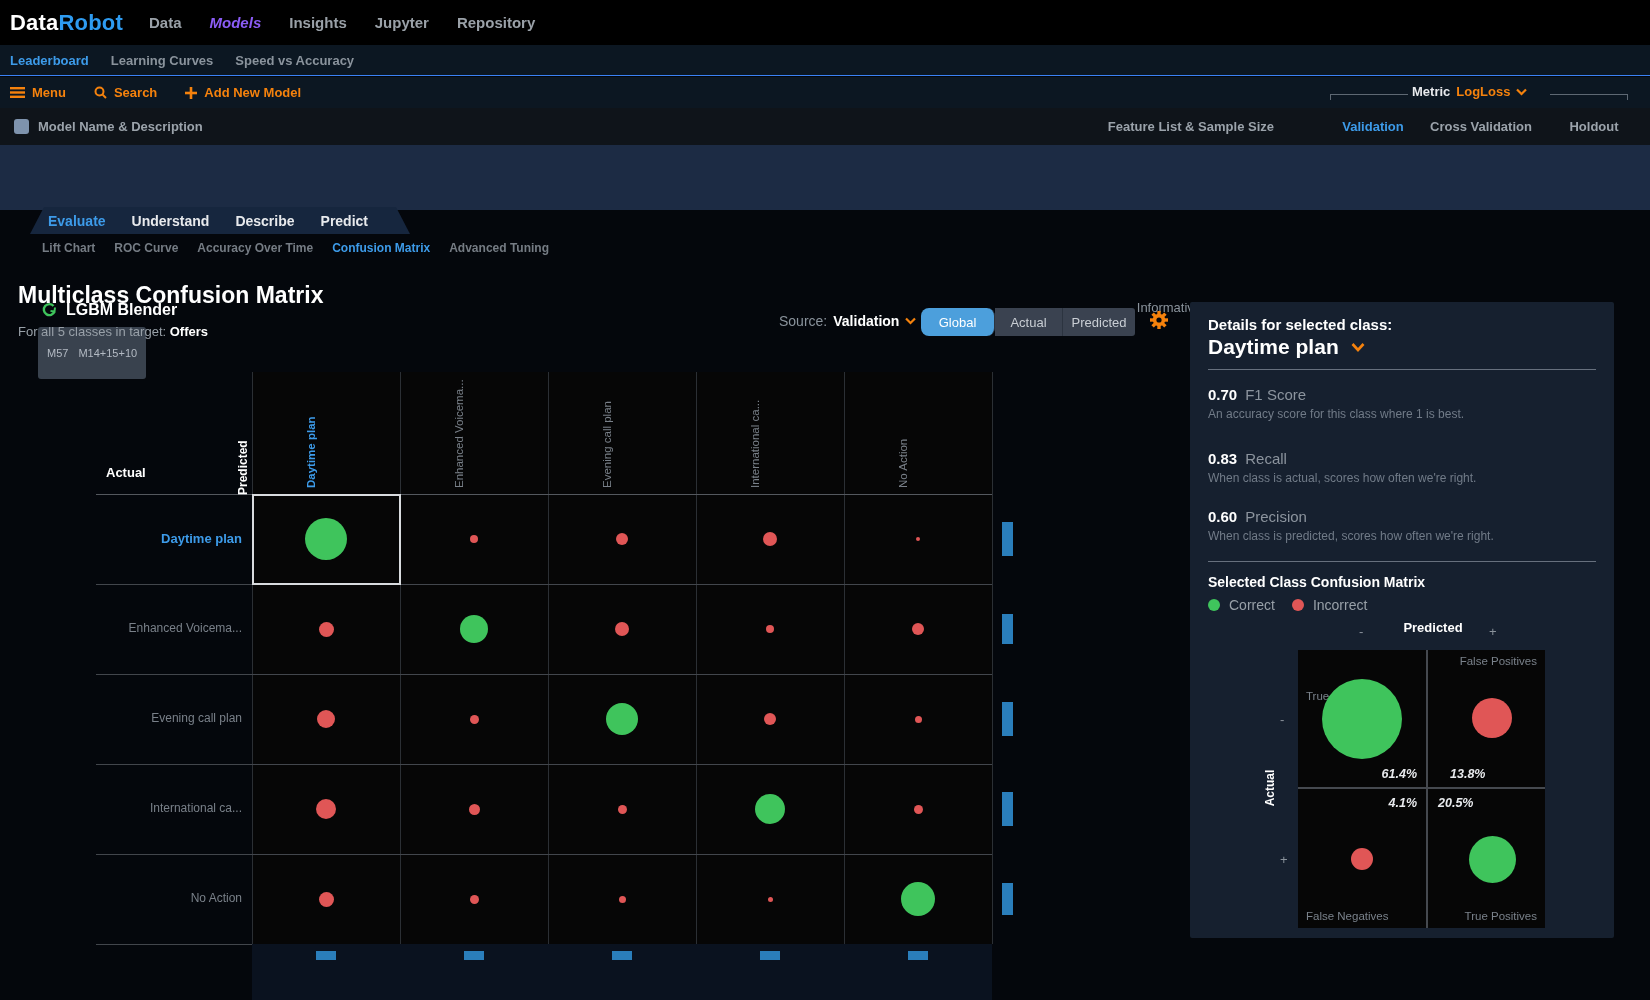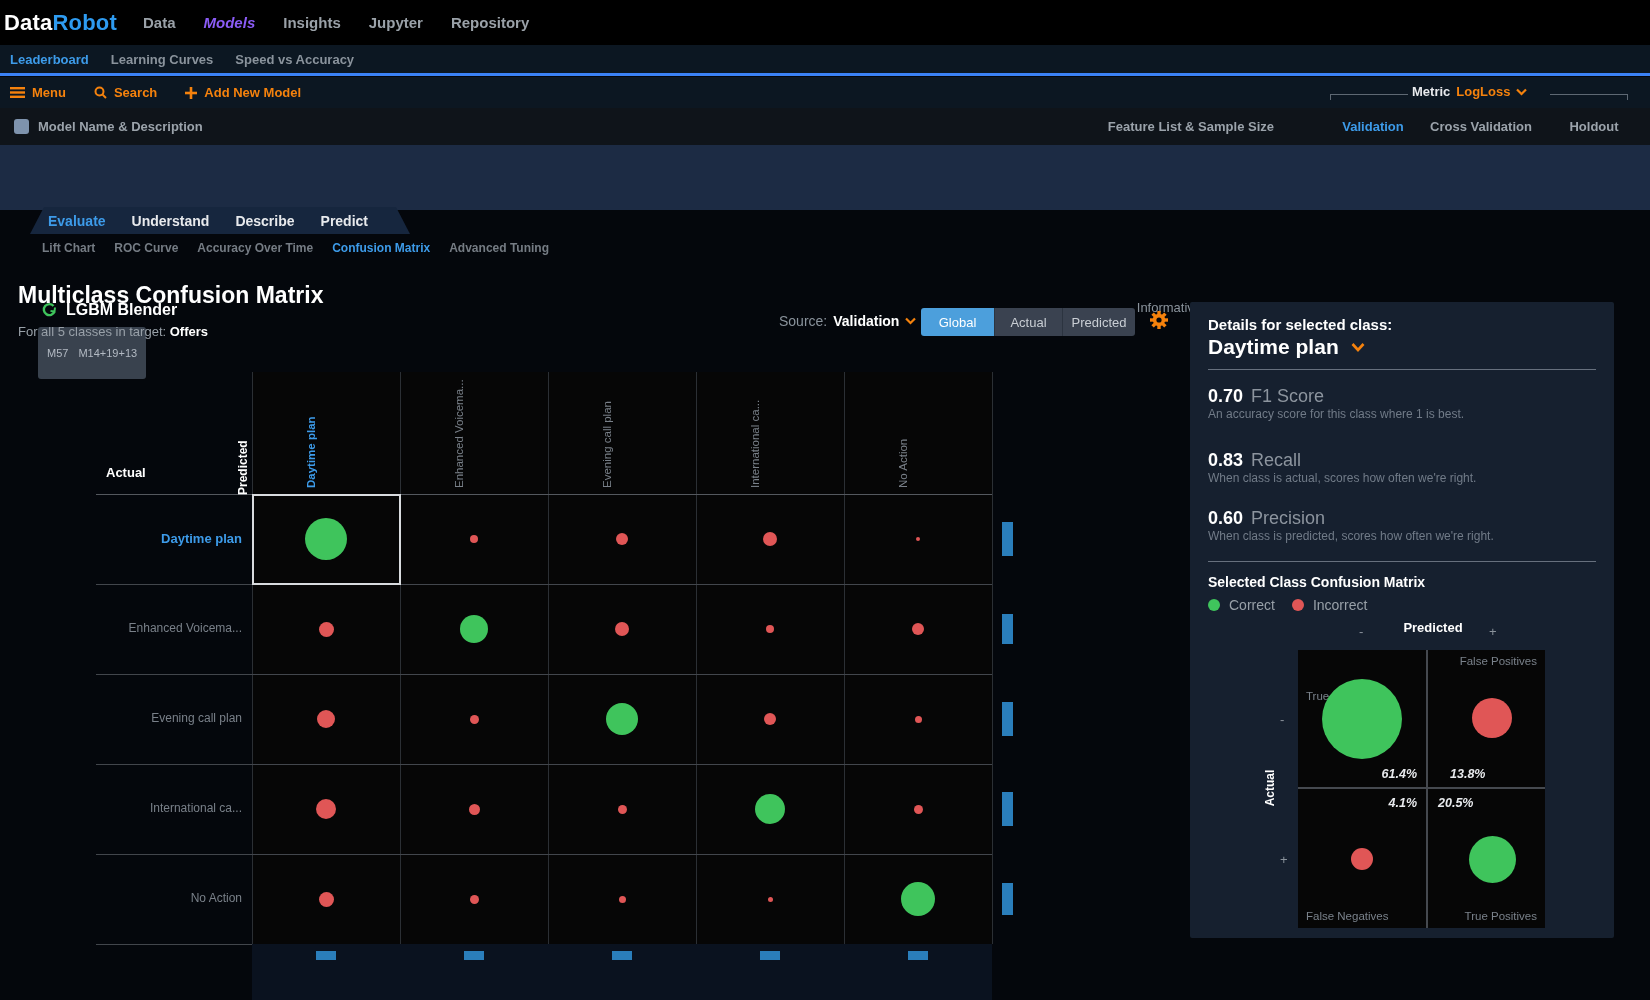--- a/index.html
+++ b/index.html
@@ -2,29 +2,29 @@
 <html><head>
 <meta charset="utf-8">
 <style>
   html,body{margin:0;padding:0;background:#04070C;}
   *{box-sizing:border-box;}
   .app{position:relative;width:1650px;height:1000px;overflow:hidden;background:#04070C;
        font-family:"Liberation Sans","DejaVu Sans",sans-serif;color:#E8EAED;}
   .abs{position:absolute;}
 
   
-  .topbar{position:absolute;left:0;top:0;width:1650px;height:45px;background:#000;display:flex;align-items:center;padding-left:4px;}
+  .topbar{position:absolute;left:0;top:0;width:1650px;height:45px;background:#000;display:flex;align-items:center;padding-left:10px;}
   .logo{font-size:22px;font-weight:bold;letter-spacing:.2px;white-space:nowrap;}
   .logo .p1{color:#FFFFFF;} .logo .p2{color:#2E9BF0;}
   .primary-nav{display:flex;gap:28px;margin-left:26px;}
   .nav-item{font-size:15px;font-weight:bold;color:#9AA1A8;cursor:pointer;}
   .nav-item.active{color:#8b5cf6;font-style:italic;}
 
   
-  .subnav{position:absolute;left:0;top:45px;width:1650px;height:31px;background:#0C1722;display:flex;align-items:center;gap:22px;padding-left:10px;border-bottom:3px solid #3b82f6;}
+  .subnav{position:absolute;left:0;top:45px;width:1650px;height:31px;background:#0C1722;display:flex;align-items:center;gap:22px;padding-left:10px;border-bottom:1px solid #3b82f6;}
   .subnav-item{font-size:13px;font-weight:bold;color:#8A939C;cursor:pointer;}
   .subnav-item.active{color:#3D9BE9;}
   .actionbar{position:absolute;left:0;top:77px;width:1650px;height:31px;background:#0C1722;display:flex;align-items:center;gap:28px;padding-left:10px;}
   .action-item{display:flex;align-items:center;gap:7px;font-size:13px;font-weight:bold;color:#F5820D;cursor:pointer;}
   .metric-ctl{position:absolute;left:1412px;top:84px;display:flex;align-items:center;gap:6px;font-size:13px;font-weight:bold;}
   .metric-ctl .mlabel{color:#E8EAED;} .metric-ctl .mvalue{color:#F5820D;}
   .bracket{position:absolute;top:94px;height:6px;border-top:1px solid #5E6873;}
   .bracket.l{left:1330px;width:78px;border-left:1px solid #5E6873;}
   .bracket.r{left:1550px;width:78px;border-right:1px solid #5E6873;}
 
@@ -85,21 +85,21 @@
   .cell-highlight{position:absolute;left:252px;top:494px;width:149px;height:91px;border:2px solid #D8DBDE;}
   .side-bar{position:absolute;left:1002px;width:11px;background:#2A7EBB;}
   .band{position:absolute;left:252px;top:944px;width:740px;height:56px;background:#0A121F;}
   .bot-bar{position:absolute;top:951px;width:20px;height:9px;background:#2A7EBB;}
 
   
   .panel{position:absolute;left:1190px;top:302px;width:424px;height:636px;background:#16202F;border-radius:2px;}
   .p-title{position:absolute;left:18px;top:14px;font-size:15px;font-weight:bold;color:#FFFFFF;}
   .p-class{position:absolute;left:18px;top:33px;display:flex;align-items:center;gap:12px;font-size:21px;font-weight:bold;color:#FFFFFF;cursor:pointer;}
   .p-hr{position:absolute;left:18px;width:388px;height:1px;background:#67707E;}
-  .p-metric{position:absolute;left:18px;font-size:18px;}
+  .p-metric{position:absolute;left:18px;font-size:15px;}
   .p-metric .v{font-weight:bold;color:#FFFFFF;} .p-metric .n{color:#8C949E;margin-left:8px;}
   .p-desc{position:absolute;left:18px;font-size:12px;color:#717B88;}
   .p-sub{position:absolute;left:18px;top:272px;font-size:14px;font-weight:bold;color:#FFFFFF;}
   .p-leg{position:absolute;left:18px;top:295px;display:flex;align-items:center;gap:9px;font-size:14px;color:#98A0A8;}
   .p-leg .dot{width:12px;height:12px;}
   .mini-pred{position:absolute;left:143px;top:318px;width:200px;text-align:center;font-size:13px;font-weight:bold;color:#FFFFFF;}
   .mini-sign{position:absolute;font-size:13px;color:#8A929B;}
   .mini-actual{position:absolute;left:50px;top:479px;width:60px;height:14px;text-align:center;transform:rotate(-90deg);
       font-size:12px;font-weight:bold;color:#FFFFFF;}
   .mini-box{position:absolute;left:108px;top:348px;width:247px;height:278px;background:#060606;}
@@ -188,21 +188,21 @@
   <div class="model-row">
     <span class="abs" style="left:40px;top:157px;">
       <svg width="18" height="18" viewBox="0 0 18 18">
           <path d="M13.5 4 a5.5 5.5 0 1 0 1 5.5" fill="none" stroke="#3FC45C" stroke-width="2.4"></path>
           <path d="M10.5 9 l4 .5 l.5 -4" fill="none" stroke="#3FC45C" stroke-width="2"></path>
         </svg>
     </span>
     <div class="model-name">LGBM Blender</div>
     <div class="badge-pill">
         <span>M57</span>
-        <span>M14+19+13</span>
+        <span>M14+15+10</span>
       </div>
     <div class="fl-block">
       <div class="fl-line">
         <span>Informative Features</span>
         <span>
             <svg width="13" height="13" viewBox="0 0 13 13">
               <path d="M2 1 L2 10 L4.6 7.6 L6.4 11.6 L8.4 10.7 L6.6 6.8 L10 6.6 Z" fill="#8A939C"></path>
             </svg>
           </span>
       </div>
@@ -243,21 +243,21 @@
   <div class="src-ctl">
     <span class="sl">Source:</span>
     <span class="sv">Validation</span>
     <span>
         <svg width="11" height="8" viewBox="0 0 11 8">
           <path d="M1 1.5 L5.5 6 L10 1.5" fill="none" stroke="#F5820D" stroke-width="2.2"></path>
         </svg>
       </span>
   </div>
   <div class="toggle">
-      <div class="tbtn active" style="width: 74px;">Global</div>
+      <div class="tbtn active" style="width: 74px; border-radius: 8px;">Global</div>
       <div class="tbtn" style="width: 68px;">Actual</div>
       <div class="tbtn" style="width: 72px;">Predicted</div>
     </div>
   <div class="gear">
     <svg width="22" height="22" viewBox="0 0 22 22">
       <g stroke="#F5820D" stroke-width="3.4">
         <line x1="11" y1="2" x2="11" y2="20"></line>
           <line x1="2" y1="11" x2="20" y2="11"></line>
         <line x1="4.6" y1="4.6" x2="17.4" y2="17.4"></line>
           <line x1="17.4" y1="4.6" x2="4.6" y2="17.4"></line>

